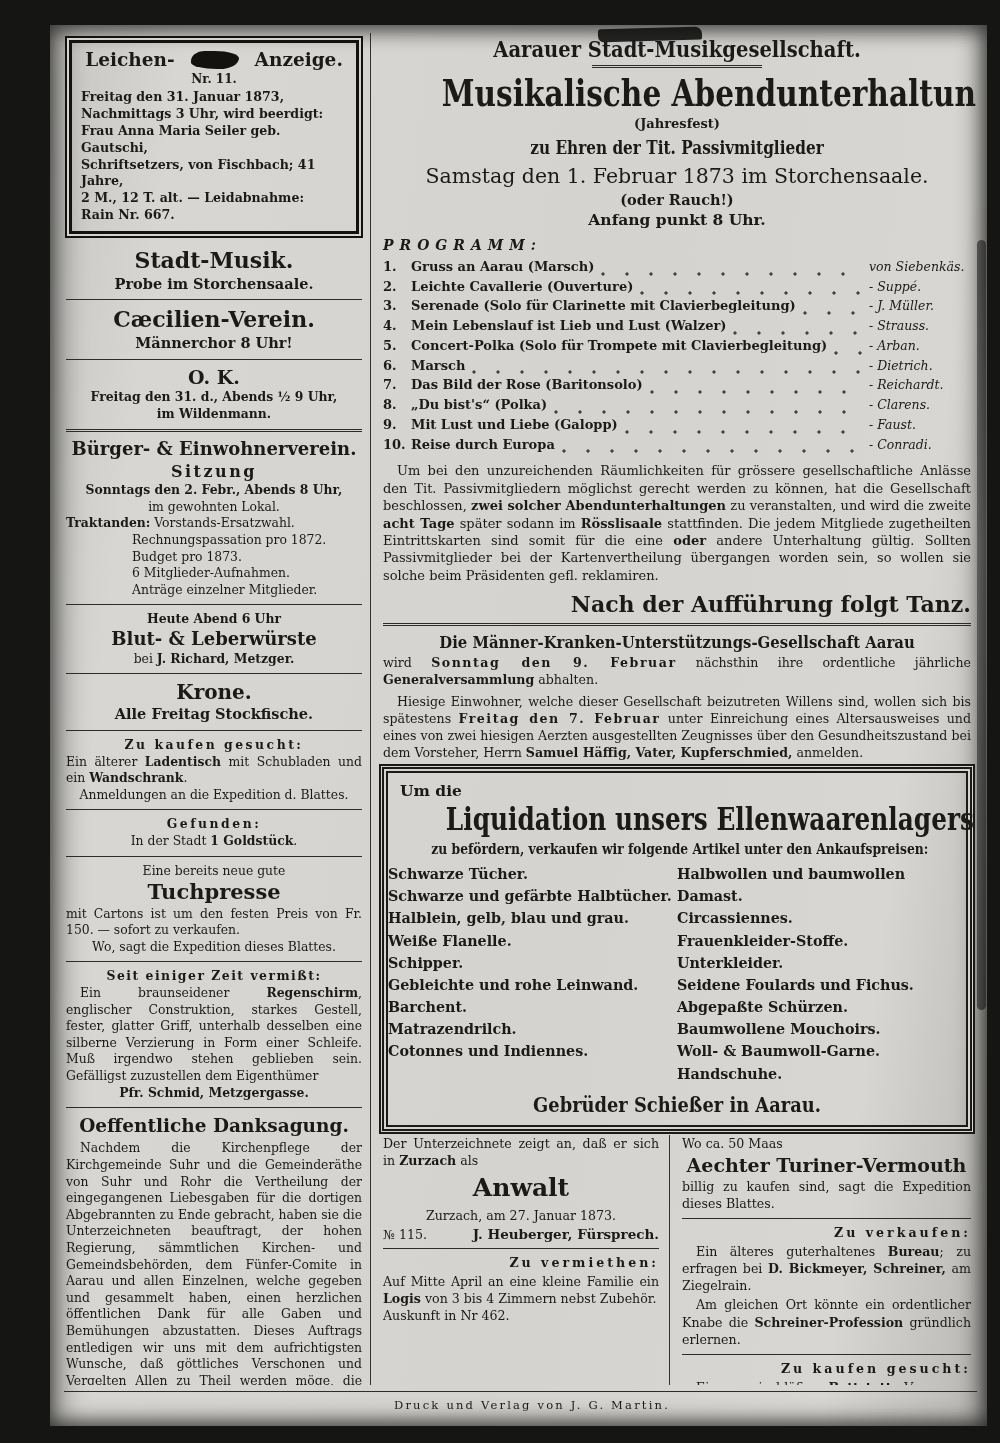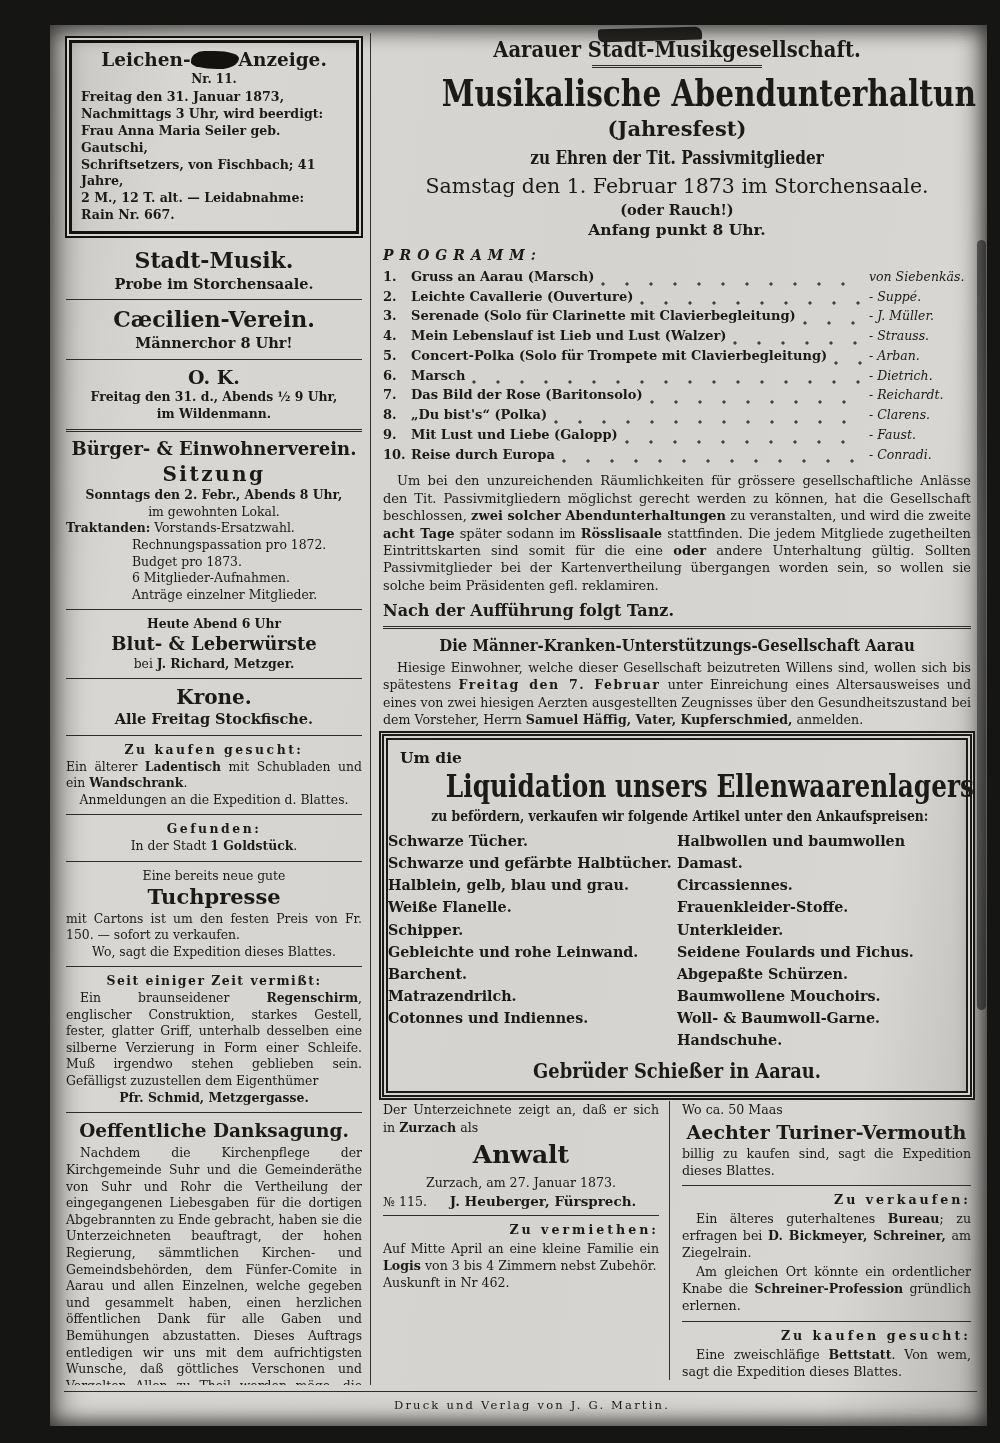--- a/index.html
+++ b/index.html
@@ -38,67 +38,67 @@
   .rule2{border:0;border-top:3px double #2e2c28;margin:6px 0}
   .mast-rule{width:170px;margin:3px auto 6px;border-top:3px double #2e2c28}
 
   .sec{margin-bottom:4px}
   .txt{font-size:12.4px;line-height:1.34}
   .h1{font-size:22px;font-weight:bold;text-align:center;line-height:1.25}
   .h2{font-size:14.5px;font-weight:bold;text-align:center;line-height:1.3}
 
   .dn{border:3px solid #13120f;box-shadow:0 0 0 2px #d4d3cf,0 0 0 4px #13120f;
       margin:5px 3px 13px;padding:6px 9px 7px}
-  .dn-head{display:flex;align-items:center;justify-content:center;gap:0;font-size:18.5px;font-weight:bold}
+  .dn-head{display:flex;align-items:center;justify-content:center;gap:16px;font-size:18.5px;font-weight:bold}
   .orn{width:48px;height:18px;background:#13120f;border-radius:30% 55% 45% 60%/60% 45% 65% 40%;flex:none}
   .dn-nr{text-align:center;font-size:12px;font-weight:bold;margin:2px 0 3px}
   .dn-line{font-size:12.6px;line-height:1.34;font-weight:bold}
 
   .trakt{padding-left:66px;font-size:12.4px;line-height:1.34}
 
   .masthead{font-size:23px;font-weight:bold;text-align:center;margin-top:2px}
   .ev-title{font-size:37px;font-weight:bold;text-align:center;line-height:1.08;margin-top:4px}
-  .ev-sub{font-size:21px;font-weight:bold;text-align:center;margin-top:2px}
+  .ev-sub{font-size:13px;font-weight:bold;text-align:center;margin-top:2px}
   .ev-honor{font-size:18px;font-weight:bold;text-align:center;margin-top:6px}
   .ev-date{font-size:20.5px;font-weight:normal;text-align:center;margin-top:6px}
   .ev-smoke{font-size:14.5px;font-weight:bold;text-align:center;margin-top:3px}
   .ev-start{font-size:15.5px;font-weight:bold;text-align:center;margin-top:2px}
 
   .prog-head{font-style:italic;letter-spacing:6px;font-size:14px;margin:8px 0 4px;font-weight:bold}
   .prog-row{display:flex;align-items:baseline;font-size:13px;line-height:1.5;font-weight:bold}
   .prog-num{width:28px;flex:none}
   .prog-title{flex:none;white-space:nowrap}
   .dots{flex:1;min-width:10px;margin:0 6px;align-self:flex-end;height:11px;
         background-image:radial-gradient(circle at 3px 8px,#45423d 1.4px,transparent 1.8px);
         background-size:24px 11px;background-repeat:repeat-x}
   .prog-comp{flex:none;width:102px;font-style:italic;font-weight:normal;font-size:12.5px}
 
   .body13{font-size:13px;line-height:1.34}
-  .tanz{font-size:16px;font-weight:bold;text-align:left;margin:7px 0 4px}
+  .tanz{font-size:22px;font-weight:bold;text-align:right;margin:7px 0 4px}
 
   .kr-title{font-size:17.5px;font-weight:bold;text-align:center;margin-top:5px}
   .body12{font-size:12.6px;line-height:1.36}
 
   .liq{margin:10px 3px 8px;border:2px solid #1c1a17;
        box-shadow:0 0 0 2px #d4d3cf,0 0 0 4px #1c1a17,0 0 0 5px #d4d3cf,0 0 0 7px #1c1a17;
        padding:8px 0 6px}
   .liq-intro{font-size:15.5px;font-weight:bold;margin-left:12px}
   .liq-title{font-size:31px;font-weight:bold;text-align:center;line-height:1.1;margin:2px 0 4px}
   .liq-sub{font-size:14.5px;font-weight:bold;text-align:center;margin-bottom:6px}
   .liq-cols{display:flex;font-weight:bold;font-size:14.3px;line-height:1.55}
   .liq-col{flex:1}
   .liq-sig{font-size:21px;font-weight:bold;text-align:center;margin:7px 0 2px}
 
   .ba{display:flex;margin-top:4px}
   .ba-left{width:276px;flex:none;padding-right:10px}
   .ba-div{width:1px;background:#33312d;flex:none}
   .ba-right{flex:1;padding-left:12px}
   .anwalt-title{font-size:25px;font-weight:bold;text-align:center;margin:4px 0}
   .sigrow{display:flex;font-size:12.6px;align-items:baseline;margin-top:2px}
-  .sigrow .name{flex:1;text-align:center;font-weight:bold;font-size:13.5px}
+  .sigrow .name{flex:1;text-align:right;font-weight:bold;font-size:13.5px}
   .shead{text-align:right;letter-spacing:3px;font-size:12.6px;margin:4px 0 3px;font-weight:bold}
   .verm-title{font-size:19px;font-weight:bold;text-align:center;margin:2px 0}
 
   .footer{margin-top:6px;border-top:1px solid #2e2c28;padding:6px 0 0 330px;
           font-size:11.5px;letter-spacing:2.2px}
 </style>
 </head>
 <body>
 
 <div class="paper">
@@ -138,21 +138,21 @@
 
       <div class="sec">
         <div class="h1" style="font-size:19px">O. K.</div>
         <div class="txt c b">Freitag den 31. d., Abends ½ 9 Uhr,</div>
         <div class="txt c b">im Wildenmann.</div>
       </div>
       <div class="rule2"></div>
 
       <div class="sec">
         <div class="h1" style="font-size:18px">Bürger- &amp; Einwohnerverein.</div>
-        <div class="h1 sp" style="font-size:20px;margin-top:2px">Sitzung</div>
+        <div class="h1 sp" style="font-size:16px;margin-top:2px">Sitzung</div>
         <div class="txt c b">Sonntags den 2. Febr., Abends 8 Uhr,</div>
         <div class="txt c">im gewohnten Lokal.</div>
         <div class="txt"><b>Traktanden:</b> <span>Vorstands-Ersatzwahl.</span></div>
         <div class="trakt">Rechnungspassation pro 1872.</div>
         <div class="trakt">Budget pro 1873.</div>
         <div class="trakt">6 Mitglieder-Aufnahmen.</div>
         <div class="trakt">Anträge einzelner Mitglieder.</div>
       </div>
       <div class="rule"></div>
 
@@ -286,20 +286,21 @@
           </div>
       </div>
 
       <p class="body13 j ind" style="margin:8px 0 0"><span>Um bei den unzureichenden Räumlichkeiten für grössere gesellschaftliche Anlässe den Tit. Passivmitgliedern möglichst gerecht werden zu können, hat die Gesellschaft beschlossen, </span><b>zwei solcher Abendunterhaltungen</b><span> zu veranstalten, und wird die zweite </span><b>acht Tage</b><span> später sodann im </span><b>Rösslisaale</b><span> stattfinden.  Die jedem Mitgliede zugetheilten Eintrittskarten sind somit für die eine </span><b>oder</b><span> andere Unterhaltung gültig.  Sollten Passivmitglieder bei der Kartenvertheilung übergangen worden sein, so wollen sie solche beim Präsidenten gefl. reklamiren.</span></p>
 
       <div class="tanz">Nach der Aufführung folgt Tanz.</div>
       <div class="rule2"></div>
 
       <div>
         <div class="kr-title cond">Die Männer-Kranken-Unterstützungs-Gesellschaft Aarau</div>
+        <p class="body12 j" style="margin:2px 0 0"><span>wird </span><b class="sp2">Sonntag den 9. Februar</b><span> nächsthin ihre ordentliche jährliche </span><b>Generalversammlung</b><span> abhalten.</span></p>
         <p class="body12 j ind" style="margin:4px 0 0"><span>Hiesige Einwohner, welche dieser Gesellschaft beizutreten Willens sind, wollen sich bis spätestens </span><b class="sp2">Freitag den 7. Februar</b><span> unter Einreichung eines Altersausweises und eines von zwei hiesigen Aerzten ausgestellten Zeugnisses über den Gesundheitszustand bei dem Vorsteher, Herrn </span><b>Samuel Häffig, Vater, Kupferschmied,</b><span> anmelden.</span></p>
       </div>
 
       <div class="liq">
         <div class="liq-intro">Um die</div>
         <div class="liq-title cond2">Liquidation unsers Ellenwaarenlagers</div>
         <div class="liq-sub cond">zu befördern, verkaufen wir folgende Artikel unter den Ankaufspreisen:</div>
         <div class="liq-cols">
           <div class="liq-col">
             <div>Schwarze Tücher.</div>

